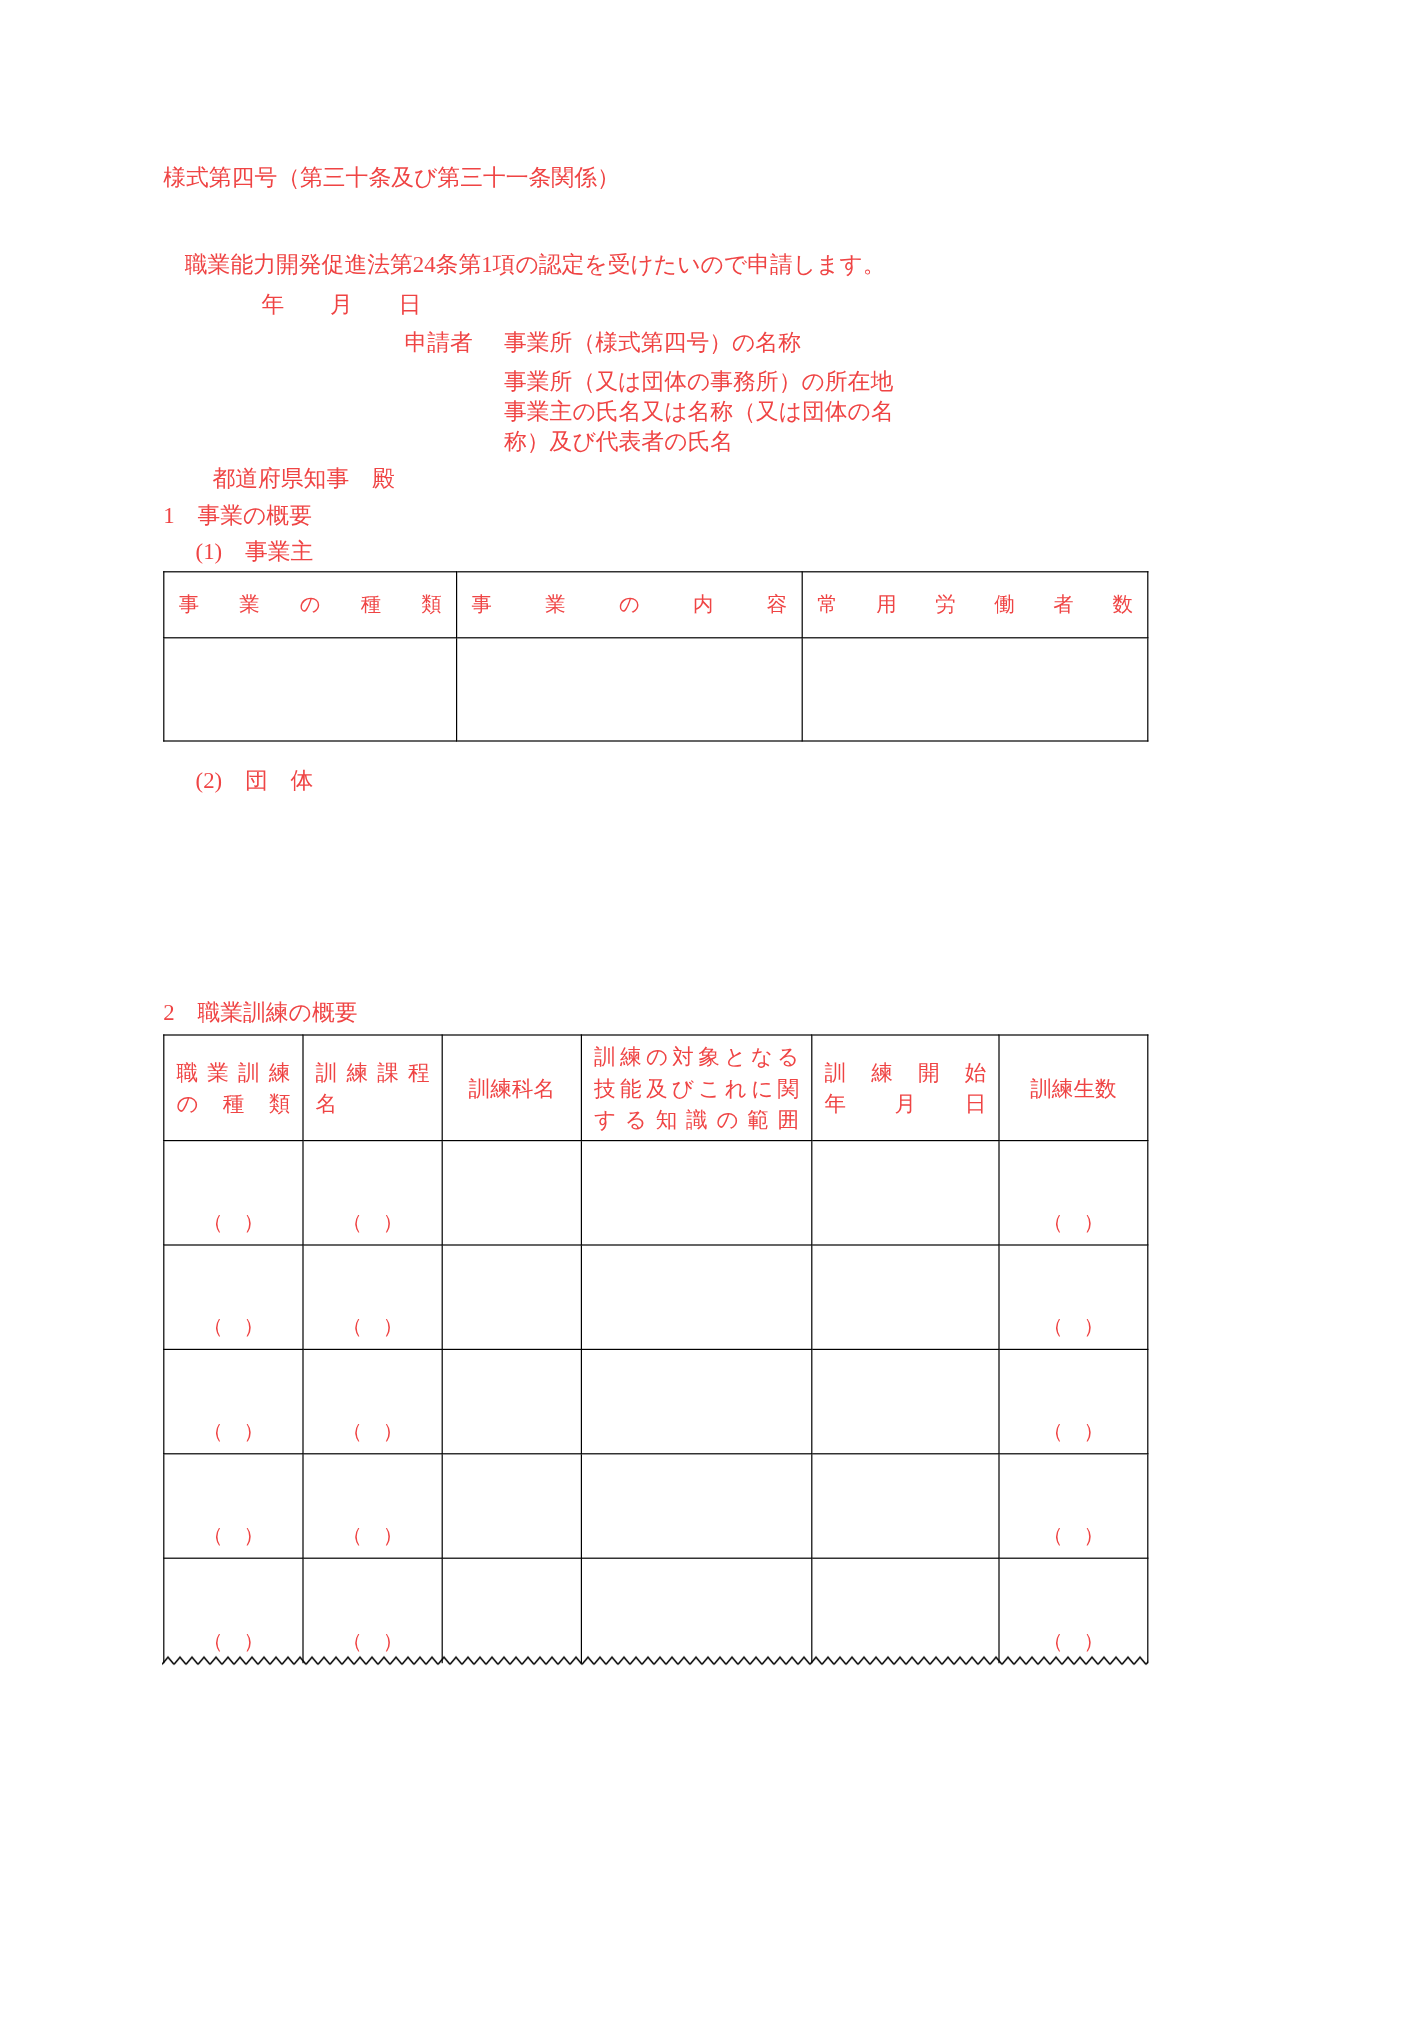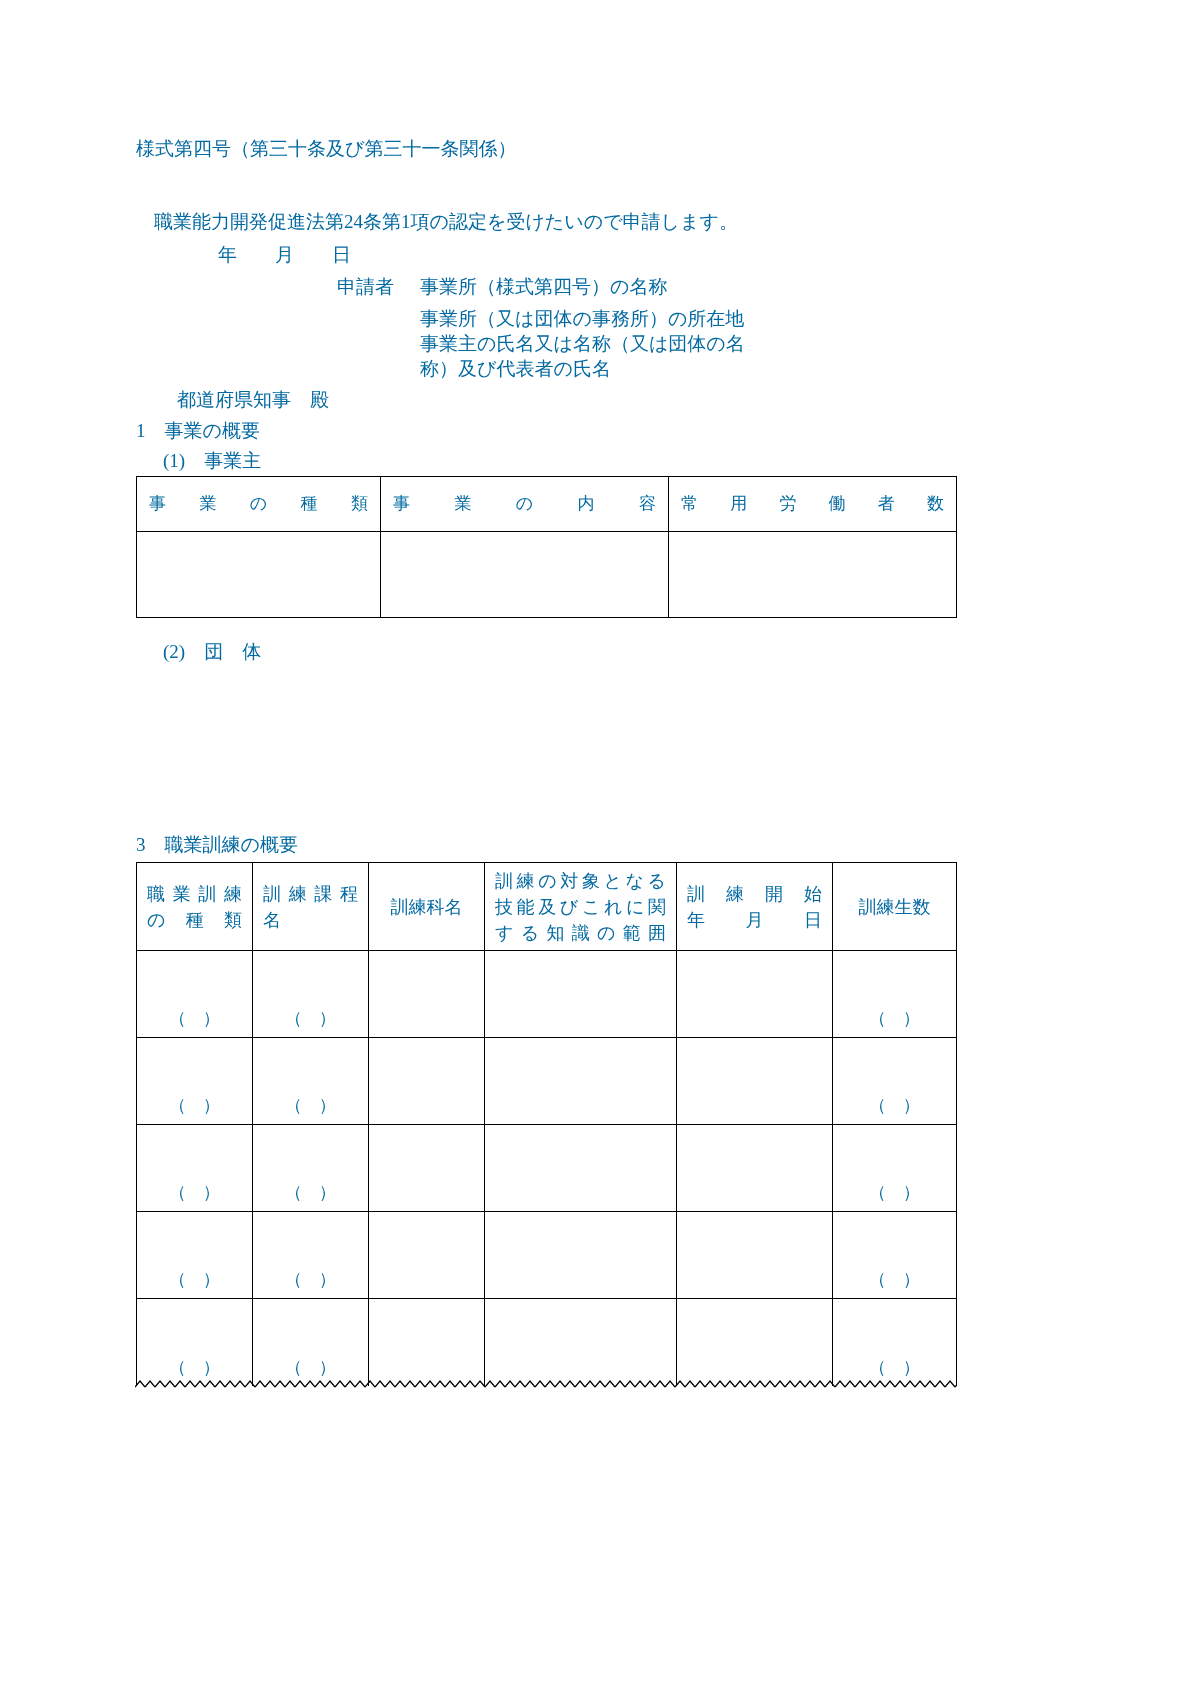--- a/index.html
+++ b/index.html
@@ -1,21 +1,21 @@
 <!DOCTYPE html>
 <html><head>
 <meta charset="utf-8">
 <style>
   * { margin:0; padding:0; box-sizing:border-box; }
   html,body { background:#ffffff; }
   .page {
     position:relative;
     width:1181px; height:1695px;
     background:#ffffff;
-    color:#0369a1;
+    color:#ef4444;
     font-family:"Liberation Serif","DejaVu Serif",serif;
     font-size:19px;
     line-height:26px;
     overflow:hidden;
   }
   .abs { position:absolute; }
 
   .form-number   { left:136px; top:136px; }
   .title         { left:378px; top:173px; }
   .declaration   { left:154px; top:209px; }
@@ -96,21 +96,21 @@
       <td></td>
       <td></td>
       <td></td>
     </tr>
   </tbody>
     </table>
 
   <div class="abs s1-sub2">(2)　団　体</div>
 
 
-  <div class="abs s2-heading">3　職業訓練の概要</div>
+  <div class="abs s2-heading">2　職業訓練の概要</div>
 
   <table class="abs t3">
     <colgroup>
       <col style="width:116px">
         <col style="width:116px">
         <col style="width:116px">
       <col style="width:192px">
         <col style="width:156px">
         <col style="width:124px">
     </colgroup>

